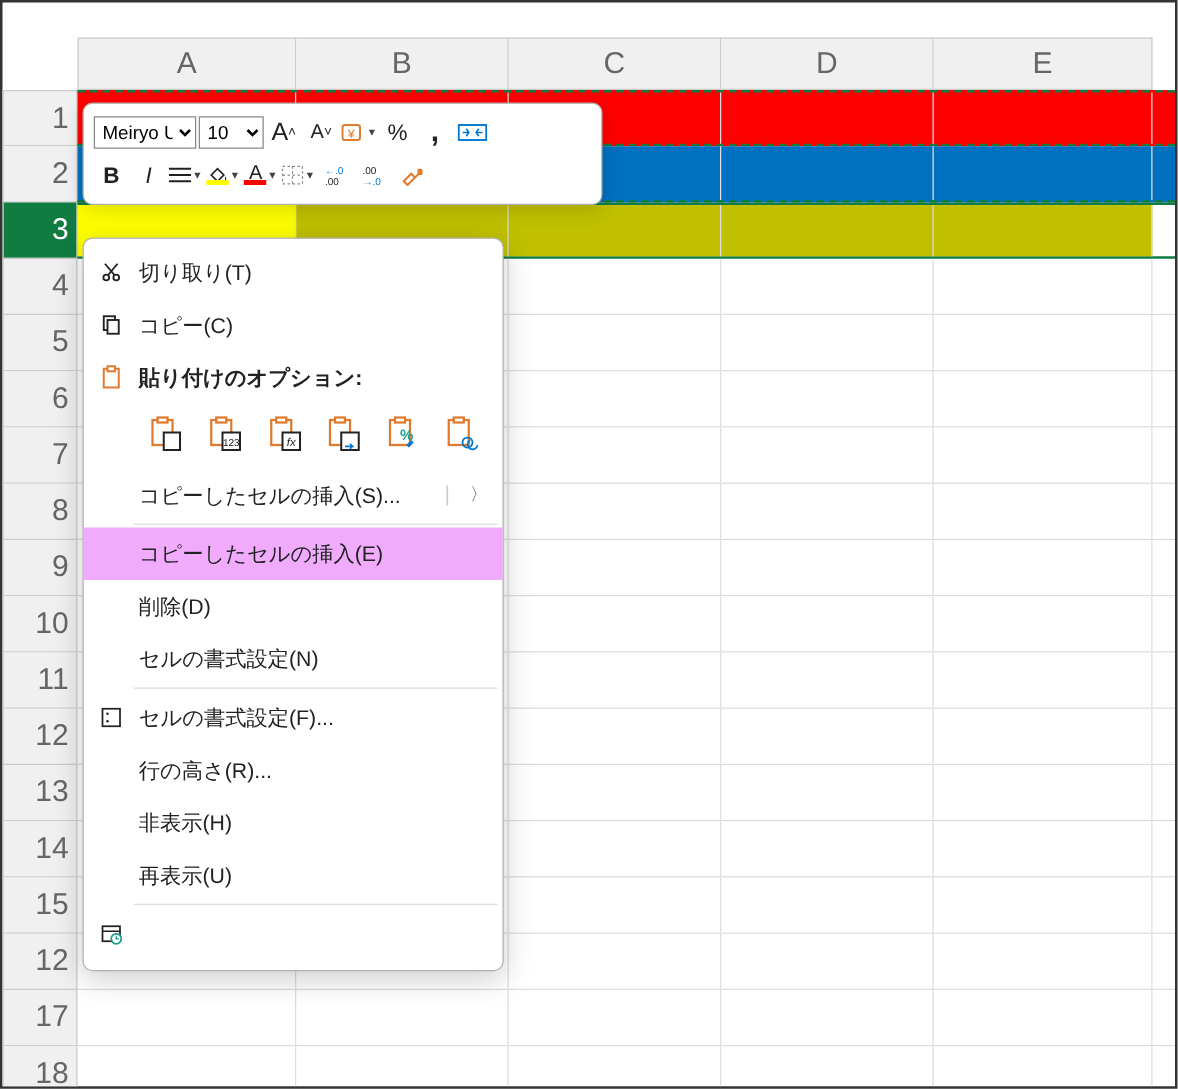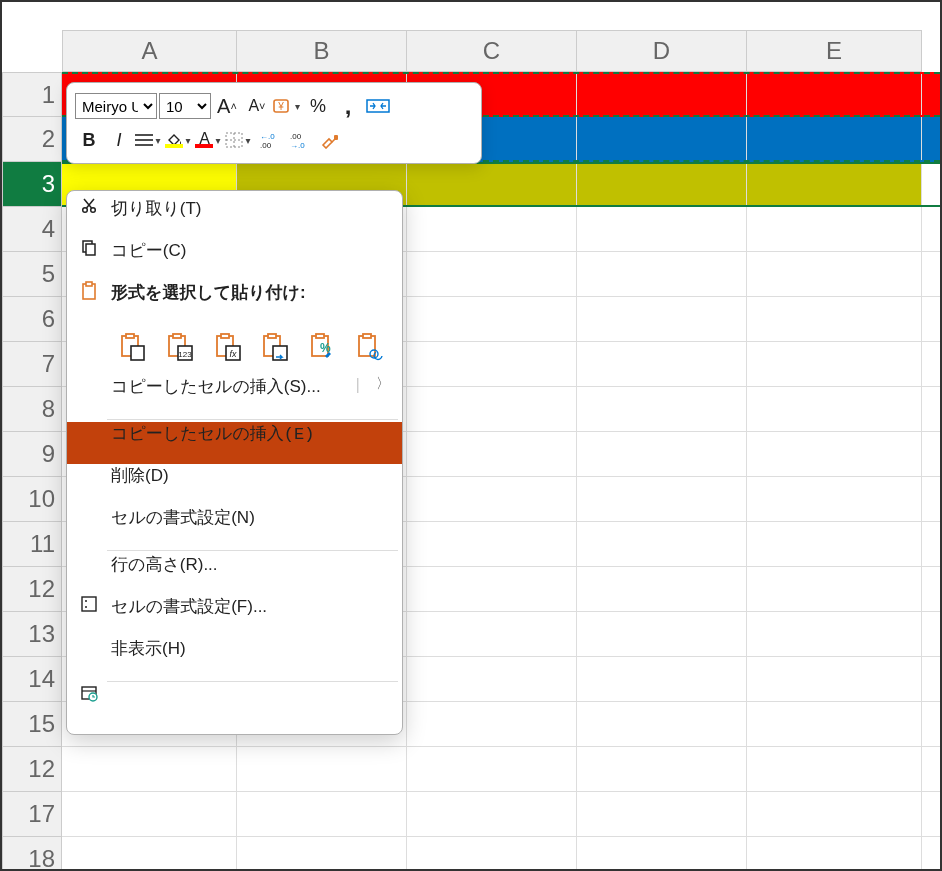--- a/index.html
+++ b/index.html
@@ -105,29 +105,29 @@
   .searchbox {
     margin: 4px 10px 6px 10px;
     border: 1px solid #ccc;
     height: 30px;
     display: flex; align-items: center;
     padding: 0 8px;
     color: #888;
     font-size: 15px;
   }
   .mitem {
-    display: flex; 
+    display: flex; align-items: center;
     height: 42px;
     padding: 0 12px 0 10px;
     font-size: 17px;
     color: #222;
     cursor: pointer;
     gap: 10px;
   }
-  .mitem.hover { background: #c2410c; font-family: Liberation Mono, monospace; }
+  .mitem.hover { background: #f0abfc; }
   .micon { width: 24px; display: flex; justify-content: center; color: #555; }
   .mlabel { flex: 1; }
   .mlabel.bold { font-weight: 600; }
   .marrow { color: #555; font-size: 14px; }
   .msep { height: 1px; background: #ddd; margin: 2px 4px 2px 40px; }
   .paste-row {
     display: flex; gap: 8px;
     padding: 4px 12px 8px 46px;
   }
   .paste-btn {
@@ -412,21 +412,21 @@
     <span class="mlabel">コピー(C)</span>
   </div>
 
   <div class="mitem" style="cursor:default">
     <span class="micon orange">
       <svg width="18" height="20" viewBox="0 0 18 20">
           <rect x="3" y="3" width="12" height="15" fill="none" stroke="#e07b2e" stroke-width="1.6"></rect>
           <rect x="6" y="1" width="6" height="4" fill="#fff" stroke="#e07b2e" stroke-width="1.6"></rect>
         </svg>
     </span>
-    <span class="mlabel bold">形式を選択して貼り付け:</span>
+    <span class="mlabel bold">貼り付けのオプション:</span>
   </div>
 
   <div class="paste-row">
     <div class="paste-btn">
       <svg width="28" height="30" viewBox="0 0 28 30">
           <rect x="3" y="4" width="16" height="20" fill="none" stroke="#e07b2e" stroke-width="1.8"></rect>
           <rect x="7" y="2" width="8" height="4" fill="#fff" stroke="#e07b2e" stroke-width="1.8"></rect>
           <rect x="12" y="14" width="13" height="14" fill="#fff" stroke="#222" stroke-width="1.6"></rect>
         </svg>
     </div>
@@ -492,40 +492,44 @@
   </div>
 
   <div class="mitem">
     <span class="micon"></span>
     <span class="mlabel">セルの書式設定(N)</span>
   </div>
 
   <div class="msep"></div>
 
   <div class="mitem">
-    <span class="micon"></span>
-    <span class="mlabel">行の高さ(R)...</span>
-  </div>
-
-  <div class="mitem">
     <span class="micon">
       <svg width="18" height="18" viewBox="0 0 18 18">
           <rect x="2" y="2" width="14" height="14" fill="none" stroke="#222" stroke-width="1.4"></rect>
           <circle cx="6" cy="6" r="1" fill="#222"></circle>
           <circle cx="6" cy="12" r="1" fill="#222"></circle>
         </svg>
     </span>
     <span class="mlabel">セルの書式設定(F)...</span>
   </div>
 
   <div class="mitem">
     <span class="micon"></span>
+    <span class="mlabel">行の高さ(R)...</span>
+  </div>
+
+  <div class="mitem">
+    <span class="micon"></span>
     <span class="mlabel">非表示(H)</span>
   </div>
 
+  <div class="mitem">
+    <span class="micon"></span>
+    <span class="mlabel">再表示(U)</span>
+  </div>
 
   <div class="msep"></div>
 
   <div class="mitem">
     <span class="micon">
       <svg width="18" height="18" viewBox="0 0 18 18">
           <rect x="2" y="3" width="14" height="12" fill="none" stroke="#222" stroke-width="1.4"></rect>
           <line x1="2" y1="7" x2="16" y2="7" stroke="#222" stroke-width="1.2"></line>
           <circle cx="13" cy="13" r="4" fill="#fff" stroke="#1a9e8f" stroke-width="1.4"></circle>
           <path d="M13 11 v2 h2" stroke="#1a9e8f" stroke-width="1.2" fill="none"></path>

